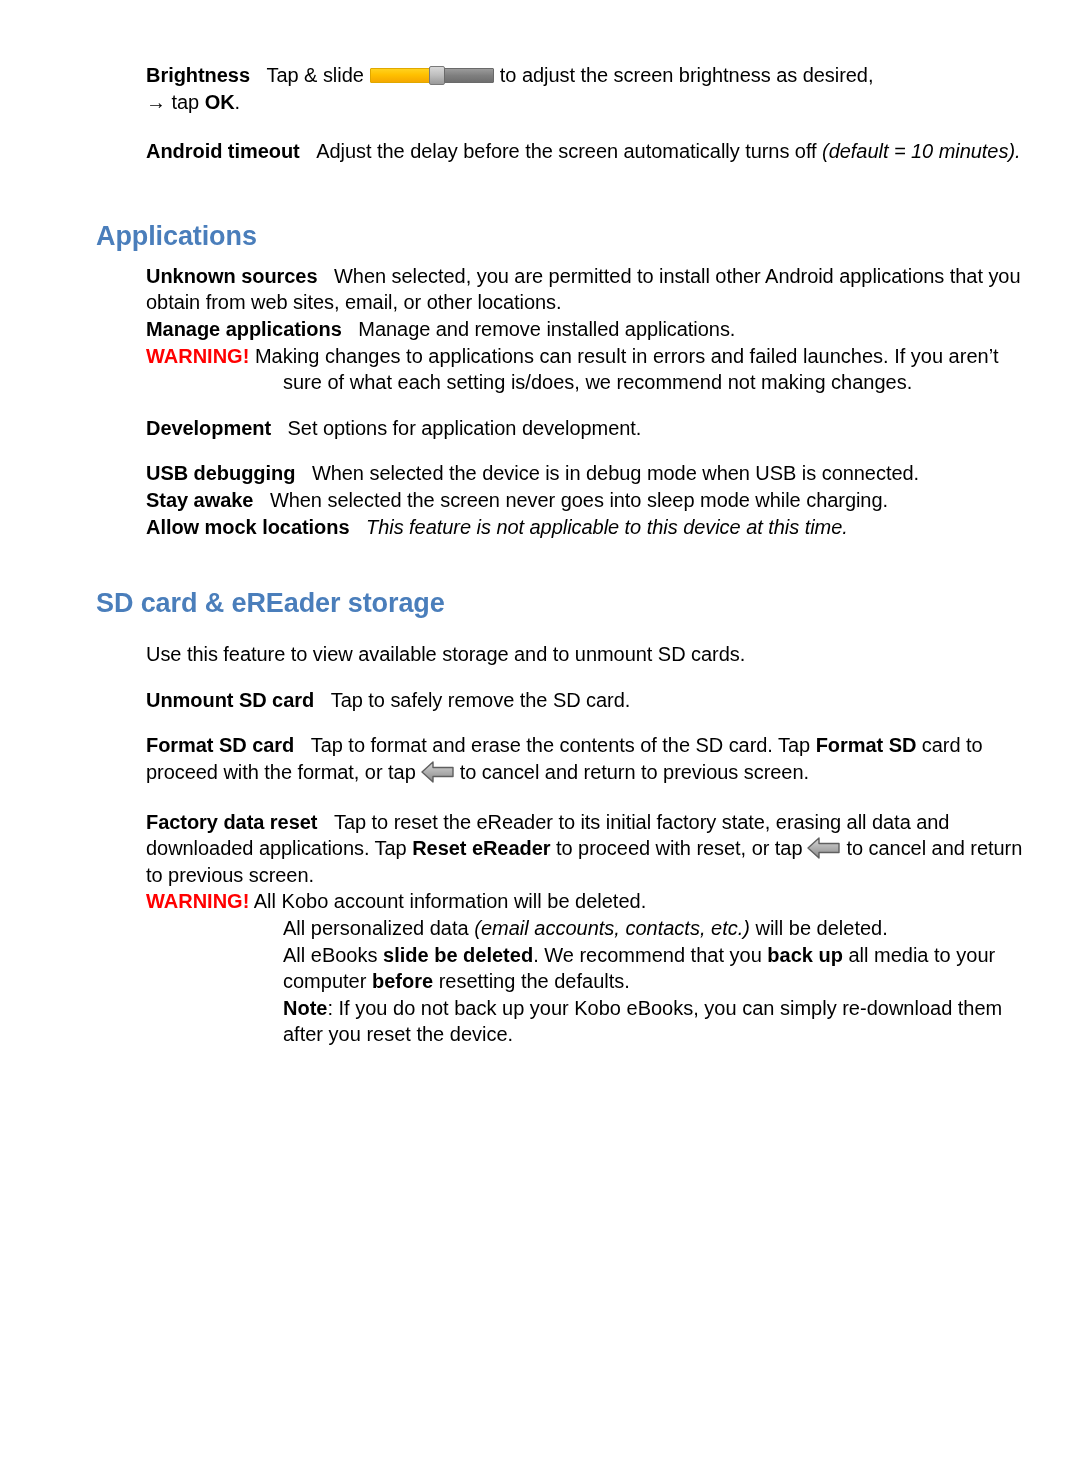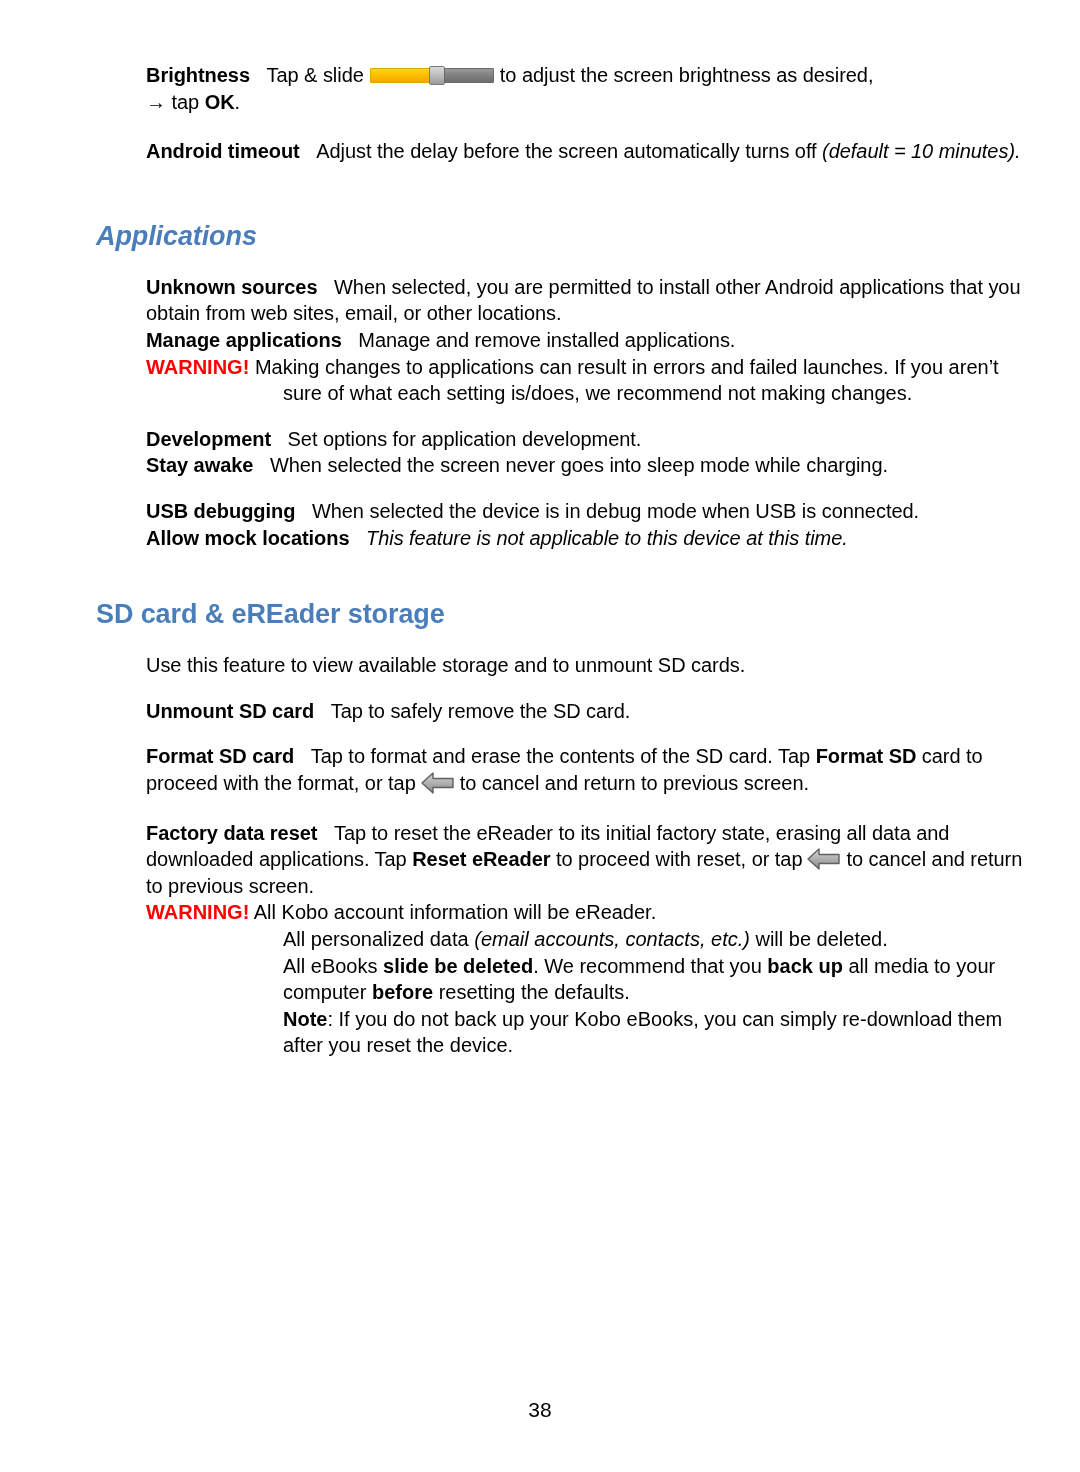--- a/index.html
+++ b/index.html
@@ -34,21 +34,21 @@
 
   
   .heading {
     color: #4a7ebb;
     font-weight: bold;
     font-size: 27px;
     line-height: 1.15;
     margin: 0;
     letter-spacing: -0.1px;
   }
-  .heading-applications { margin-top: 56px; margin-bottom: 22px; font-style: italic; }
+  .heading-applications { margin-top: 56px; margin-bottom: 11px; }
   .heading-sdcard { margin-top: 48px; margin-bottom: 22px; }
 
   
   .para {
     margin: 0;
     padding-left: 50px;
     font-size: 20px;
     line-height: 1.33;
     text-align: left;
     letter-spacing: -0.05px;
@@ -165,26 +165,26 @@
 
     <p class="warning gap-md">
       <span class="warning-body"><span class="warn-label">WARNING!</span>
         <span>Making changes to applications can result in errors and failed launches. If you aren’t sure of what each setting is/does, we recommend not making changes.</span></span>
     </p>
 
     <p class="para gap-md">
       <b>Development</b>&nbsp;&nbsp;&nbsp;<span>Set options for application development.</span>
     </p>
 
+    <p class="para gap-md">
+      <b>USB debugging</b>&nbsp;&nbsp;&nbsp;<span>When selected the device is in debug mode when USB is connected.</span>
+    </p>
+
     <p class="para gap-sm">
       <b>Stay awake</b>&nbsp;&nbsp;&nbsp;<span>When selected the screen never goes into sleep mode while charging.</span>
-    </p>
-
-    <p class="para gap-md">
-      <b>USB debugging</b>&nbsp;&nbsp;&nbsp;<span>When selected the device is in debug mode when USB is connected.</span>
     </p>
 
     <p class="para gap-sm">
       <b>Allow mock locations</b>&nbsp;&nbsp;&nbsp;<i>This feature is not applicable to this device at this time.</i>
     </p>
 
     <h2 class="heading heading-sdcard">SD card &amp; eREader storage</h2>
 
     <p class="para">
       <span>Use this feature to view available storage and to unmount SD cards.</span>
@@ -219,29 +219,28 @@
                 <stop offset="50%" stop-color="#b0b0b0"></stop>
                 <stop offset="100%" stop-color="#8a8a8a"></stop>
               </linearGradient>
             </defs>
             <path d="M1 13 L12 3 L12 8.5 L32 8.5 L32 17.5 L12 17.5 L12 23 Z" fill="url(#ga2)" stroke="#5f5f5f" stroke-width="1.4" stroke-linejoin="round"></path>
           </svg></span><span>to cancel and return to previous screen.</span>
     </p>
 
     <p class="warning gap-lg">
       <span class="warning-body"><span class="warn-label">WARNING!</span>
-        <span>All Kobo account information will be eReader.</span><br>
+        <span>All Kobo account information will be deleted.</span><br>
         <span>All personalized data</span>
         <i>(email accounts, contacts, etc.)</i>
         <span>will be deleted.</span><br>
         <span>All eBooks</span>
         <b>slide be deleted</b><span>. We recommend that you</span>
         <b>back up</b>
         <span>all media to your computer</span>
         <b>before</b>
         <span>resetting the defaults.</span><br>
         <b>Note</b><span>: If you do not back up your Kobo eBooks, you can simply re-download them after you reset the device.</span></span>
     </p>
 
   </div>
 
-  <div class="page-number">38</div>
 </div>
 
 </body></html>

